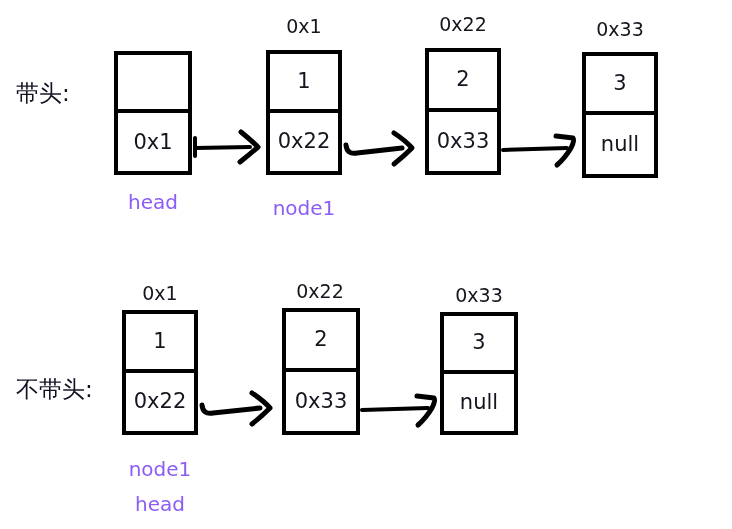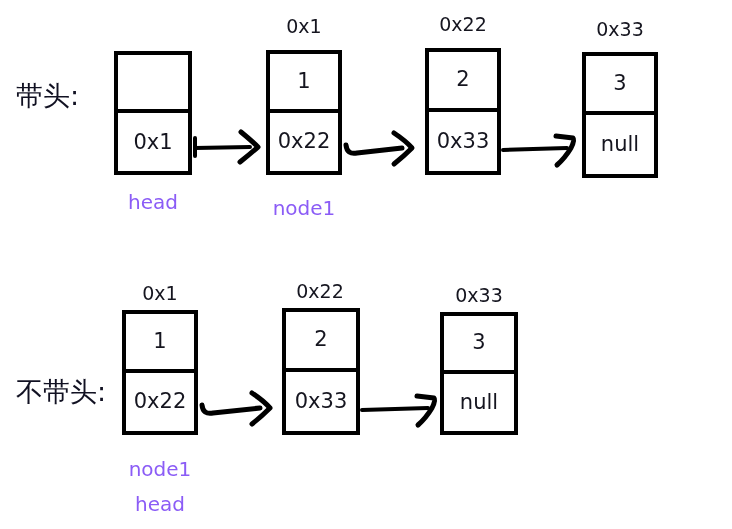--- a/index.html
+++ b/index.html
@@ -21,21 +21,21 @@
     position: absolute;
     left: 0;
     top: 0;
     width: 732px;
     height: 529px;
   }
 
   
   .section-label {
     position: absolute;
-    font-size: 27px;
+    font-size: 23px;
     line-height: 1;
     color: #111122;
     white-space: nowrap;
     letter-spacing: 0px;
   }
 
   
   .addr-label {
     position: absolute;
     font-size: 19px;

